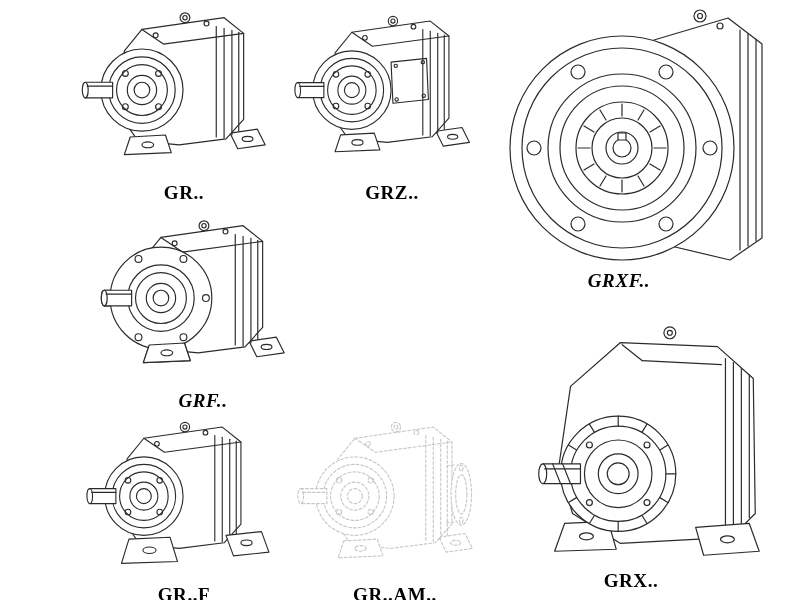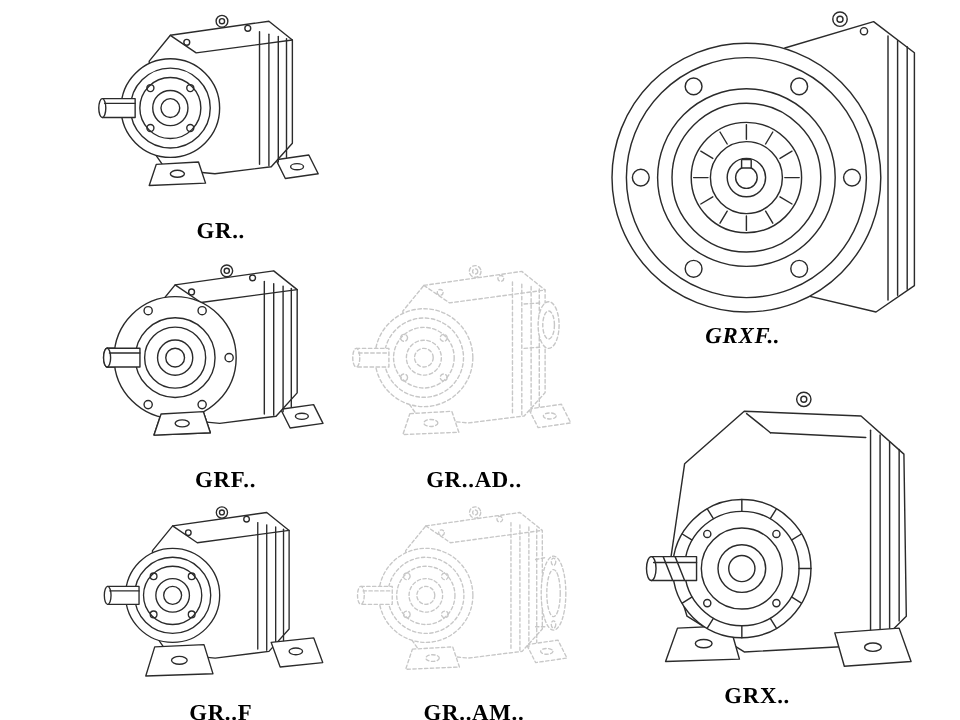--- a/index.html
+++ b/index.html
@@ -35,21 +35,21 @@
     fill: none;
     stroke-width: 1.2;
     stroke-linejoin: round;
     stroke-linecap: round;
   }
   svg.ink   { stroke: #2b2b2b; }
   svg.ghost { stroke: #c7c7c7; stroke-dasharray: 3 2.2; }
   #fig-gr   { left: 78px;  top: 4px;   width: 212px; }
   #fig-grz  { left: 292px; top: 4px;   width: 200px; }
   #fig-grxf { left: 500px; top: 0px;   width: 298px; }
-  #fig-grf  { left: 82px;  top: 212px; width: 212px; }
+  #fig-grf  { left: 97px;  top: 212px; width: 212px; font-style: italic; }
   #fig-grad { left: 290px; top: 212px; width: 210px; }
   #fig-grff { left: 78px;  top: 414px; width: 212px; }
   #fig-gram { left: 290px; top: 414px; width: 210px; }
   #fig-grx  { left: 498px; top: 318px; width: 298px; justify-content: center; }
 </style>
 </head>
 <body>
 
 <div class="page">
 
@@ -93,20 +93,31 @@
     </defs>
   </svg>
 
   <figure class="fig" id="fig-gr">
     <svg class="draw ink" width="206" height="176" viewBox="0 0 210 180">
       <use href="#gear-unit"></use>
     </svg>
     <figcaption class="cap">GR..</figcaption>
   </figure>
 
+  <figure class="fig" id="fig-grz">
+    <svg class="draw ink" width="196" height="176" viewBox="0 0 210 180">
+      <use href="#gear-unit"></use>
+      <polygon points="104,58 142,54 144,98 106,102" fill="none"></polygon>
+      <circle cx="109" cy="62" r="1.8" fill="none"></circle>
+      <circle cx="138" cy="58" r="1.8" fill="none"></circle>
+      <circle cx="139" cy="94" r="1.8" fill="none"></circle>
+      <circle cx="110" cy="98" r="1.8" fill="none"></circle>
+    </svg>
+    <figcaption class="cap">GRZ..</figcaption>
+  </figure>
 
   <figure class="fig" id="fig-grxf">
     <svg class="draw ink" width="292" height="268" viewBox="0 0 290 268">
 
       <polygon points="150,40 224,18 258,44 258,238 226,260 150,242" fill="#fff"></polygon>
       <line x1="236" y1="30" x2="236" y2="250"></line>
       <line x1="244" y1="34" x2="244" y2="246"></line>
       <line x1="252" y1="39" x2="252" y2="241"></line>
       <circle cx="196" cy="16" r="6" fill="#fff"></circle>
       <circle cx="196" cy="16" r="2.5" fill="none"></circle>
@@ -160,30 +171,20 @@
       <circle cx="62" cy="88" r="26" fill="none"></circle>
       <circle cx="62" cy="88" r="15" fill="none"></circle>
       <circle cx="62" cy="88" r="8" fill="none"></circle>
       <rect x="4" y="80" width="28" height="16" fill="#fff"></rect>
       <ellipse cx="4" cy="88" rx="3" ry="8" fill="#fff"></ellipse>
       <line x1="6" y1="84" x2="32" y2="84"></line>
     </svg>
     <figcaption class="cap">GRF..</figcaption>
   </figure>
 
-  <figure class="fig" id="fig-grad">
-    <svg class="draw ghost" width="204" height="176" viewBox="0 0 210 180">
-      <use href="#gear-unit"></use>
-      <line x1="148" y1="42" x2="162" y2="41"></line>
-      <line x1="148" y1="80" x2="162" y2="79"></line>
-      <ellipse cx="169" cy="60" rx="9" ry="20" fill="#fff"></ellipse>
-      <ellipse cx="169" cy="60" rx="5" ry="12" fill="none"></ellipse>
-    </svg>
-    <figcaption class="cap">GR..AD..</figcaption>
-  </figure>
 
   <figure class="fig" id="fig-grff">
     <svg class="draw ink" width="206" height="168" viewBox="0 0 210 180">
       <use href="#gear-unit"></use>
 
       <polygon points="150,130 188,126 196,148 158,152" fill="#fff"></polygon>
       <ellipse cx="172" cy="138" rx="6" ry="3" fill="none"></ellipse>
       <polygon points="46,134 90,132 98,158 38,160" fill="#fff"></polygon>
       <ellipse cx="68" cy="146" rx="7" ry="3.5" fill="none"></ellipse>
     </svg>

